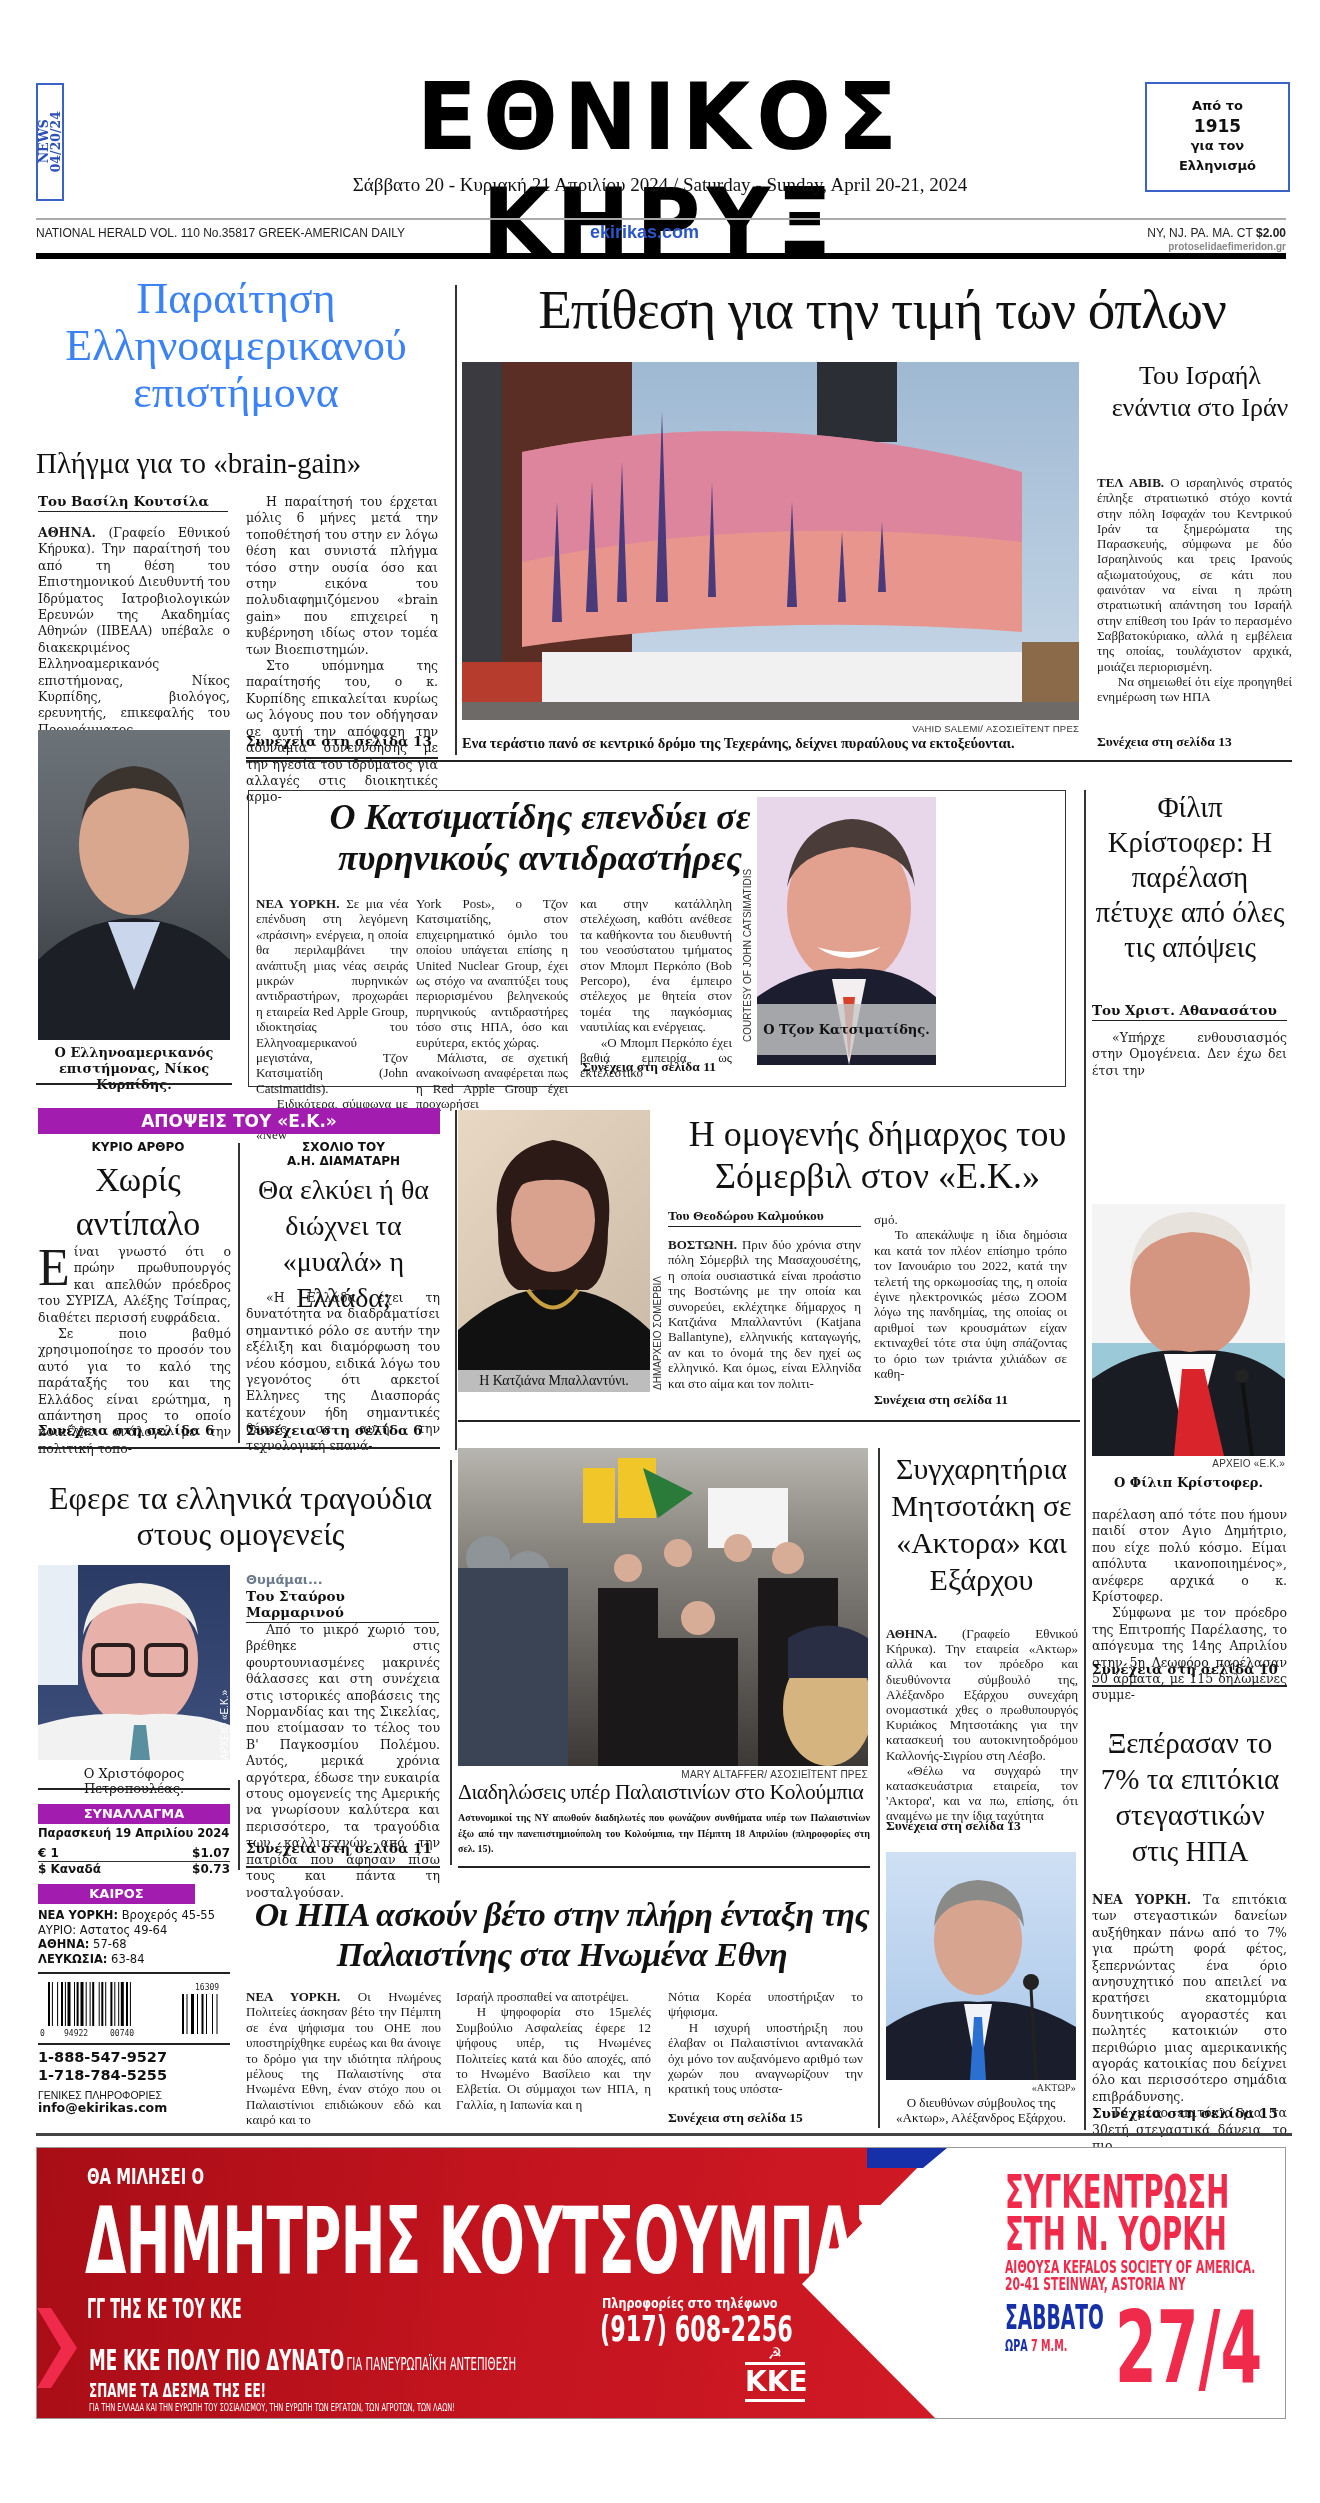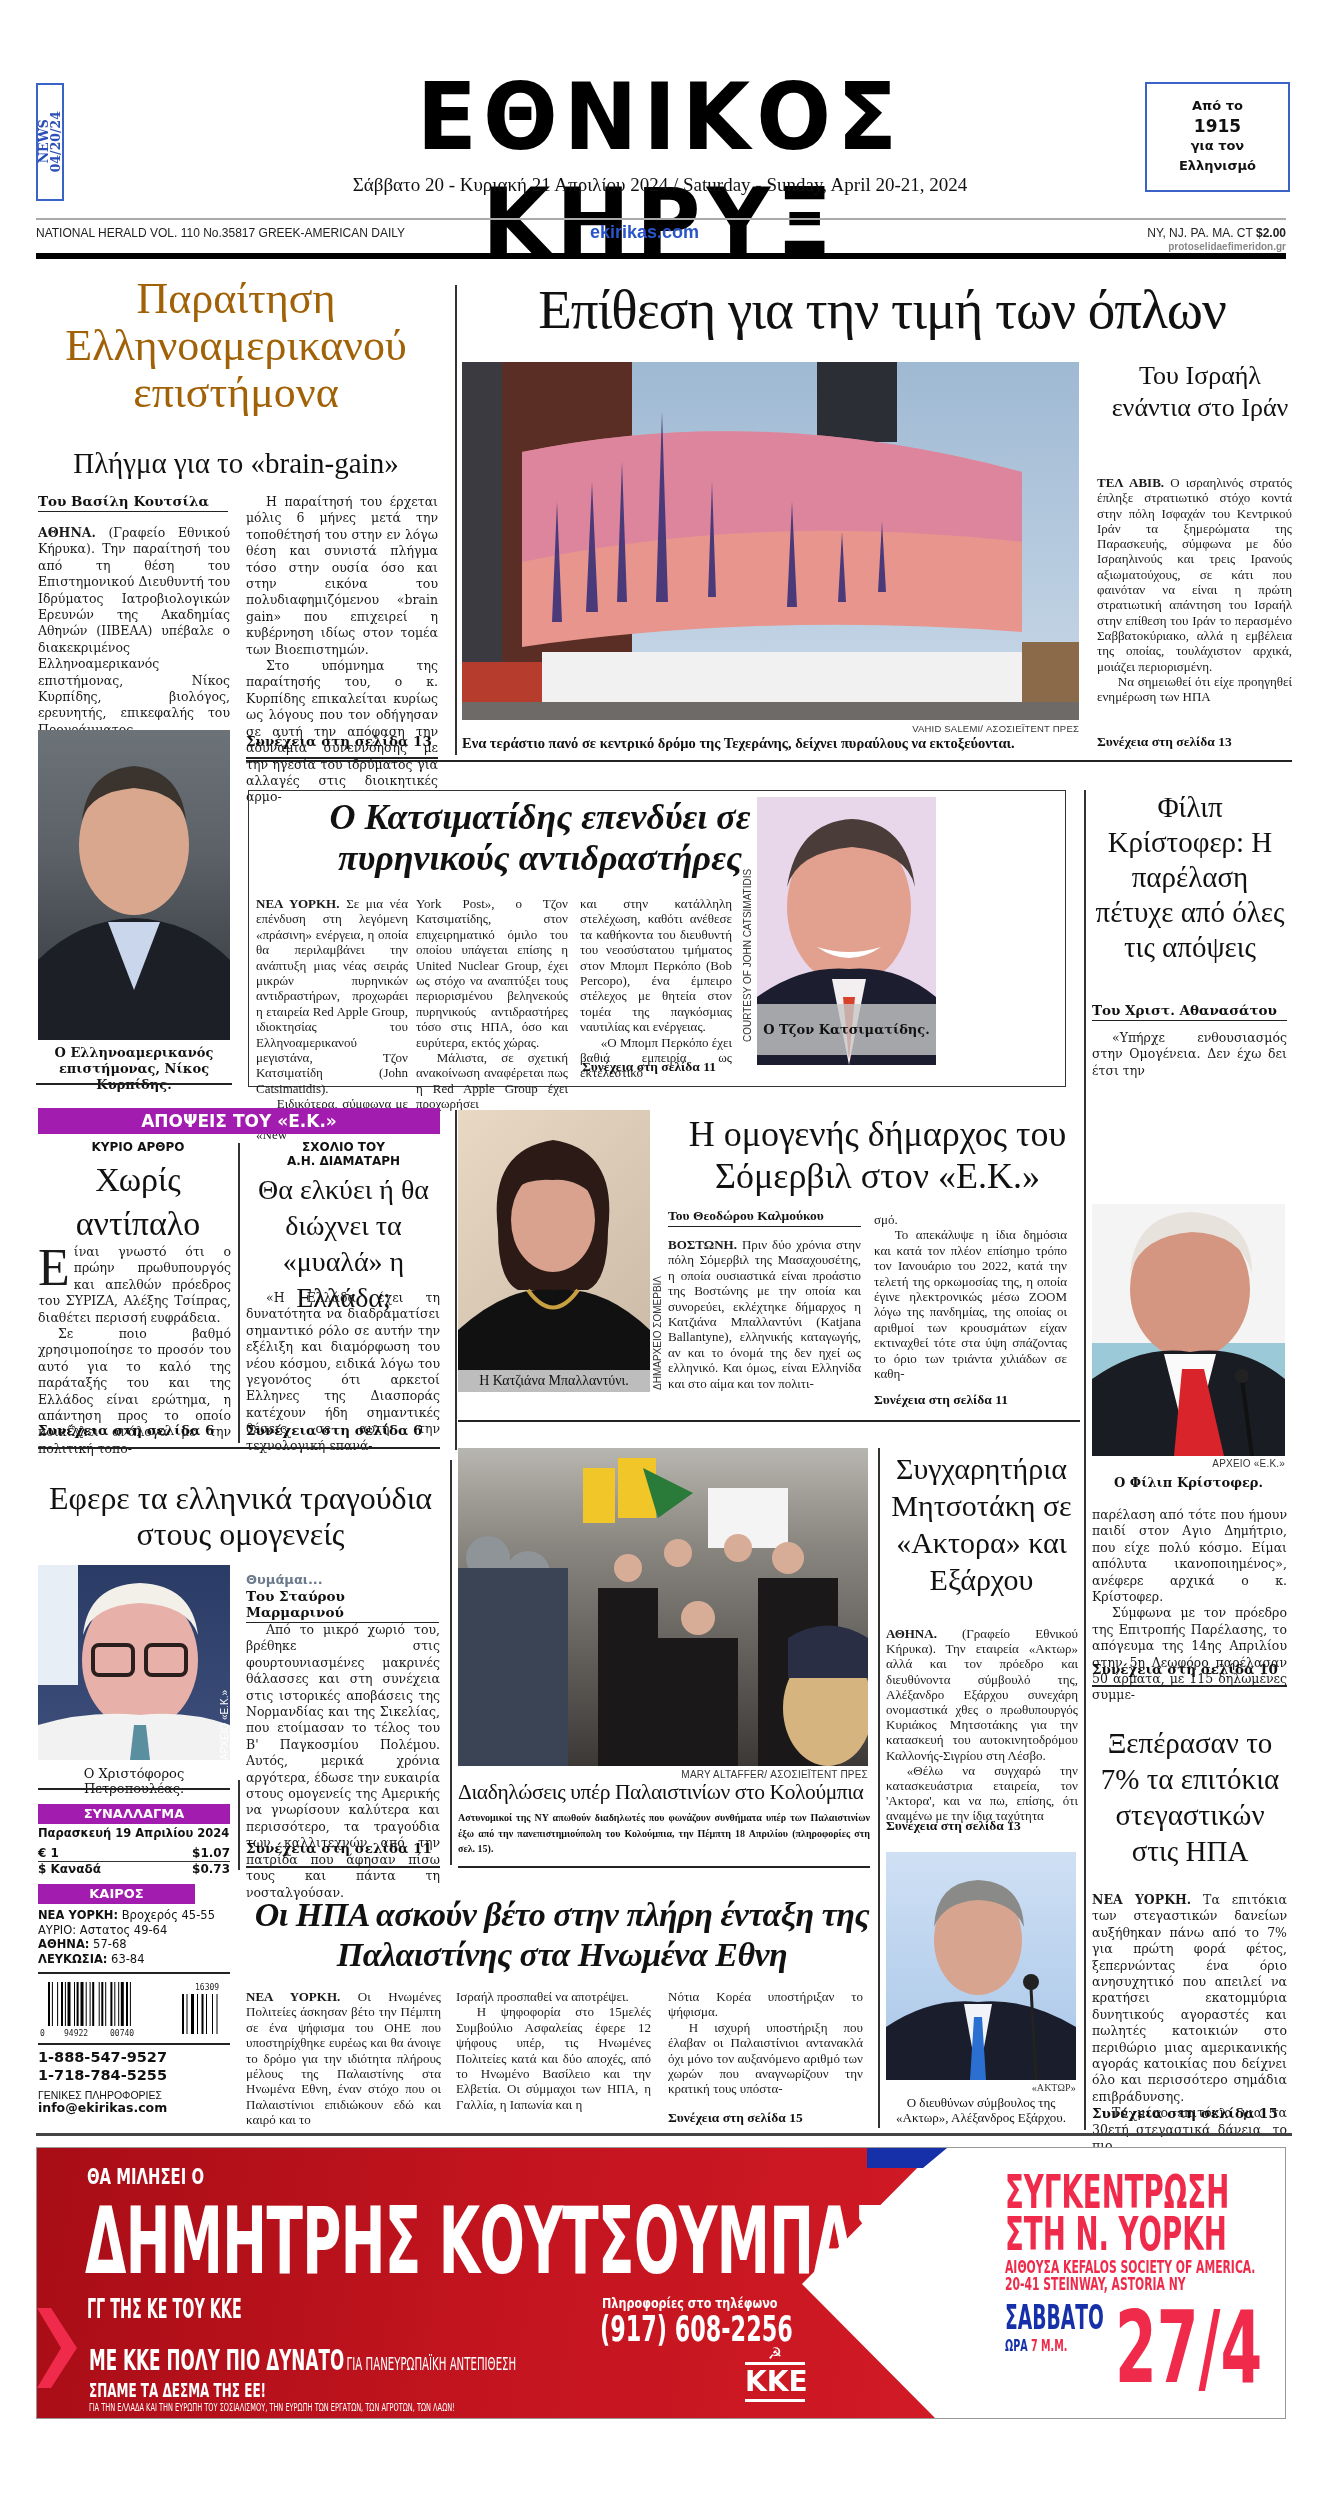--- a/index.html
+++ b/index.html
@@ -45,22 +45,22 @@
 
 <div class="hrthin" style="left:36px;top:218px;width:1250px;background:#aaa;height:2px"></div>
 <div class="abs sans" style="left:36px;top:226px;font-size:12px;color:#222">NATIONAL HERALD VOL. 110 No.35817 GREEK-AMERICAN DAILY</div>
 <div class="abs" style="left:590px;top:222px;font-family:'Liberation Sans',sans-serif;font-weight:bold;font-size:18px;color:#2a55c8">ekirikas.com</div>
 <div class="abs sans" style="right:34px;top:226px;font-size:12px;color:#222;text-align:right">
   <span>NY, NJ. PA. MA. CT</span> <b>$2.00</b>
 </div>
 <div class="abs sans" style="right:34px;top:241px;font-size:10px;font-weight:bold;color:#888">protoselidaefimeridon.gr</div>
 <div class="hr" style="left:36px;top:253px;width:1250px;height:6px;background:#000"></div>
 
-<div class="abs" style="left:36px;top:275px;width:400px;text-align:center;font-family:'Liberation Serif',serif;font-size:44px;line-height:47px;color:#a16207">Παραίτηση Ελληνοαμερικανού επιστήμονα</div>
-<div class="abs" style="left:36px;top:447px;width:400px;text-align:center;font-family:'Liberation Serif',serif;font-size:29px;color:#111">Πλήγμα για το «brain-gain»</div>
+<div class="abs" style="left:36px;top:275px;width:400px;text-align:center;font-family:'Liberation Serif',serif;font-size:44px;line-height:47px;color:#3b82f6">Παραίτηση Ελληνοαμερικανού επιστήμονα</div>
+<div class="abs" style="left:36px;top:447px;width:400px;text-align:left;font-family:'Liberation Serif',serif;font-size:29px;color:#111">Πλήγμα για το «brain-gain»</div>
 <div class="abs byline" style="left:38px;top:493px;width:190px">Του Βασίλη Κουτσίλα</div>
 <div class="abs body" style="left:38px;top:525px;width:192px">
   <p class="first"><b>ΑΘΗΝΑ.</b> <span>(Γραφείο Εθνικού Κήρυκα). Την παραίτησή του από τη θέση του Επιστημονικού Διευθυντή του Ιδρύματος Ιατροβιολογικών Ερευνών της Ακαδημίας Αθηνών (ΙΙΒΕΑΑ) υπέβαλε ο διακεκριμένος Ελληνοαμερικανός επιστήμονας, Νίκος Κυρπίδης, βιολόγος, ερευνητής, επικεφαλής του Προγράμματος Προκαρυωτικής Γονιδιωματικής στο Joint Genome Institute του υπουργείου Ενέργειας των ΗΠΑ.</span></p>
 </div>
 <div class="abs body" style="left:246px;top:494px;width:192px">
   <p>Η παραίτησή του έρχεται μόλις 6 μήνες μετά την τοποθέτησή του στην εν λόγω θέση και συνιστά πλήγμα τόσο στην ουσία όσο και στην εικόνα του πολυδιαφημιζόμενου «brain gain» που επιχειρεί η κυβέρνηση ιδίως στον τομέα των Βιοεπιστημών.</p>
   <p>Στο υπόμνημα της παραίτησής του, ο κ. Κυρπίδης επικαλείται κυρίως ως λόγους που τον οδήγησαν σε αυτή την απόφαση την αδυναμία συνεννόησης με την ηγεσία του ιδρύματος για αλλαγές στις διοικητικές αρμο-</p>
 </div>
 <div class="abs cont" style="left:246px;top:733px">Συνέχεια στη σελίδα 13</div>
 <div class="hr" style="left:246px;top:757px;width:192px;height:1.5px"></div>

